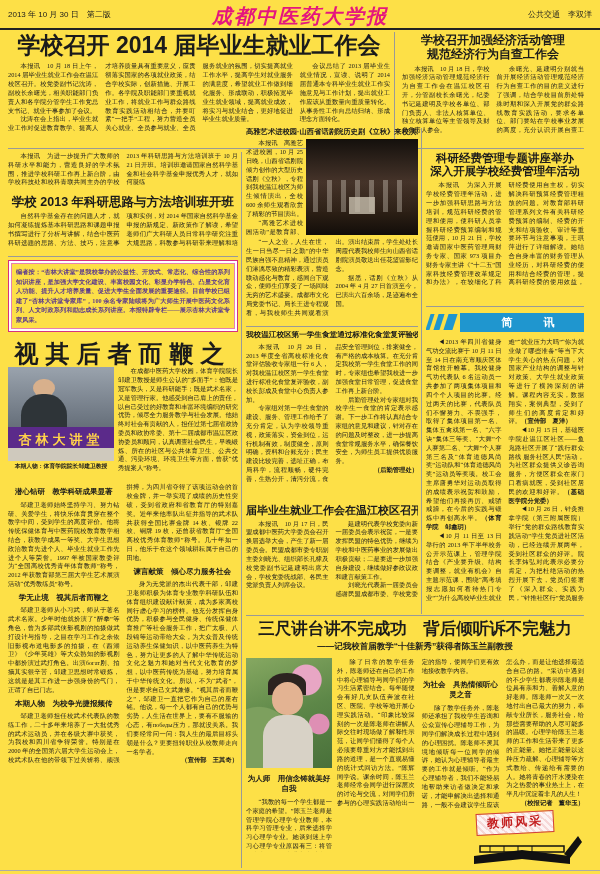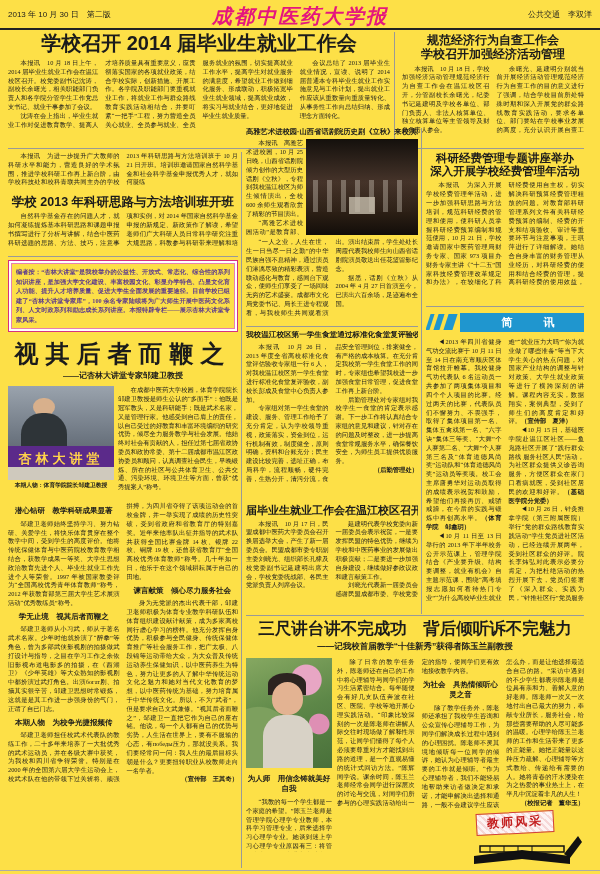--- a/index.html
+++ b/index.html
@@ -72,34 +72,34 @@
 
 <div id="page">
 
   <div class="hdr">
     <span class="hdr-date">2013 年 10 月 30 日　第二版</span>
     <span class="masthead">成都中医药大学报</span>
     <span class="hdr-ed">公共交通　李双洋</span>
   </div>
 
   <div class="blk" style="left:8px;top:32px;width:382px;height:116px;">
-    <div class="h-big" style="font-size:20px;">学校召开 2014 届毕业生就业工作会</div>
+    <div class="h-big" style="font-size:23px;">学校召开 2014 届毕业生就业工作会</div>
     <div class="body-txt cols4" style="height:78px;margin-top:4px;">
       <p>本报讯　10 月 18 日上午，2014 届毕业生就业工作会在温江校区召开。校党委副书记沈涛，副校长余曙光，相关职能部门负责人和各学院分管学生工作党总支书记、就业干事参加了会议。</p>
       <p>沈涛在会上指出，毕业生就业工作对促进教育教学、提高人才培养质量具有重要意义，应贯彻落实国家的各项就业政策，结合学校实际，创新措施、开展工作。各学院及职能部门要重视就业工作，将就业工作与群众路线教育实践活动相结合，并要盯紧“一把手”工程，努力营造全员关心就业、全员参与就业、全员服务就业的氛围，切实提高就业工作水平，提高学生对就业服务的满意度，希望就业工作做到细化服务、形成联动，积极拓宽毕业生就业领域，提高就业成效，将实习与就业结合，更好地促进毕业生就业质量。</p>
       <p>会议总结了 2013 届毕业生就业情况，宣读、说明了 2014 届普通本专科毕业生就业工作实施意见与工作计划，提出就业工作应该从重数量向重质量转化、从事务性工作向总结归纳、形成理念方面转化。</p>
 
     </div>
   </div>
   <div class="vrule" style="left:394px;top:32px;height:114px;"></div>
 
   <div class="blk" style="left:402px;top:34px;width:182px;height:112px;">
     <div class="h-big" style="font-size:12px;">
+      <div>学校召开加强经济活动管理</div>
       <div>规范经济行为自查工作会</div>
-      <div>学校召开加强经济活动管理</div>
     </div>
     <div class="body-txt cols2" style="height:78px;margin-top:3px;">
       <p>本报讯　10 月 18 日，学校加强经济活动管理规范经济行为自查工作会在温江校区召开，分管副校长余曙光，纪委书记延建明及学校各单位、部门负责人、非法人核算单位、独立核算单位等主管领导及财务负责人参会。</p>
       <p>余曙光、延建明分别就当前开展经济活动管理规范经济行为自查工作的目的意义进行了强调，结合学校目前所处特殊时期和深入开展党的群众路线教育实践活动，要求各单位、部门要站在学校事业发展的高度，充分认识开展自查工作的重要性和必要性，加大监督检查力度，狠抓落实，使经济自查工作取得实效。</p>
 
     </div>
   </div>
 
   <div class="hrule" style="left:8px;top:148px;width:576px;"></div>
 
@@ -142,21 +142,20 @@
     <div class="body-txt cols2" style="height:112px;margin-top:3px;">
       <p>本报讯　为深入开展学校经费管理年活动，进一步加强科研思路与方法培训，规范科研经费的管理和使用，使科研人员掌握科研经费预算编制和规范使用，10 月 21 日，学校邀请国家中医药管理局财务专家、国家 973 项目办财务专家主讲《“十二五”国家科技经费管理改革规定和办法》，在较细化了科研经费使用自主权，切实解决科研预算经费管理粗放的问题。对教育部科研管理系列文件有关科研经费预算的编制、经费的开支和结项验收、审计等重要环节与注意事项，王琪萍进行了详细解读。她结合自身丰富的财务管理从业经历，对科研经费的使用和结合经费的管理，提高科研经费的使用效益，杜绝各类不合理的经费开支，切实保障国家科研经费的合理使用。</p>
 
     </div>
   </div>
 
   <div class="hrule" style="left:8px;top:256px;width:230px;"></div>
   <div class="blk" style="left:8px;top:260px;width:230px;height:608px;">
     <div class="note-box">编者按：“杏林大讲堂”是我校举办的公益性、开放式、常态化、综合性的系列知识讲座，是加强大学文化建设、丰富校园文化、彰显办学特色、凸显文化育人功能、提升人才培养质量、促进大学生全面发展的重要途径。目前学校已组建了“杏林大讲堂专家库”，100 余名专家陆续将为广大师生开展中医药文化系列、人文时政系列和励志成长系列讲座。本报特辟专栏——展示杏林大讲堂专家风采。</div>
     <div class="h-big feat-title">视其后者而鞭之</div>
-    <div class="feat-sub">——记杏林大讲堂专家邹建卫教授</div>
     <div style="display:flex;gap:4px;">
       <div style="width:106px;flex:none;">
         <div class="photo podium" style="width:106px;height:94px;">
           <div class="face"></div>
           <div class="suit"></div>
           <div class="banner">杏林大讲堂</div>
           <div class="desk"></div>
         </div>
         <div class="caption">本期人物：体育学院院长邹建卫教授</div>
       </div>

